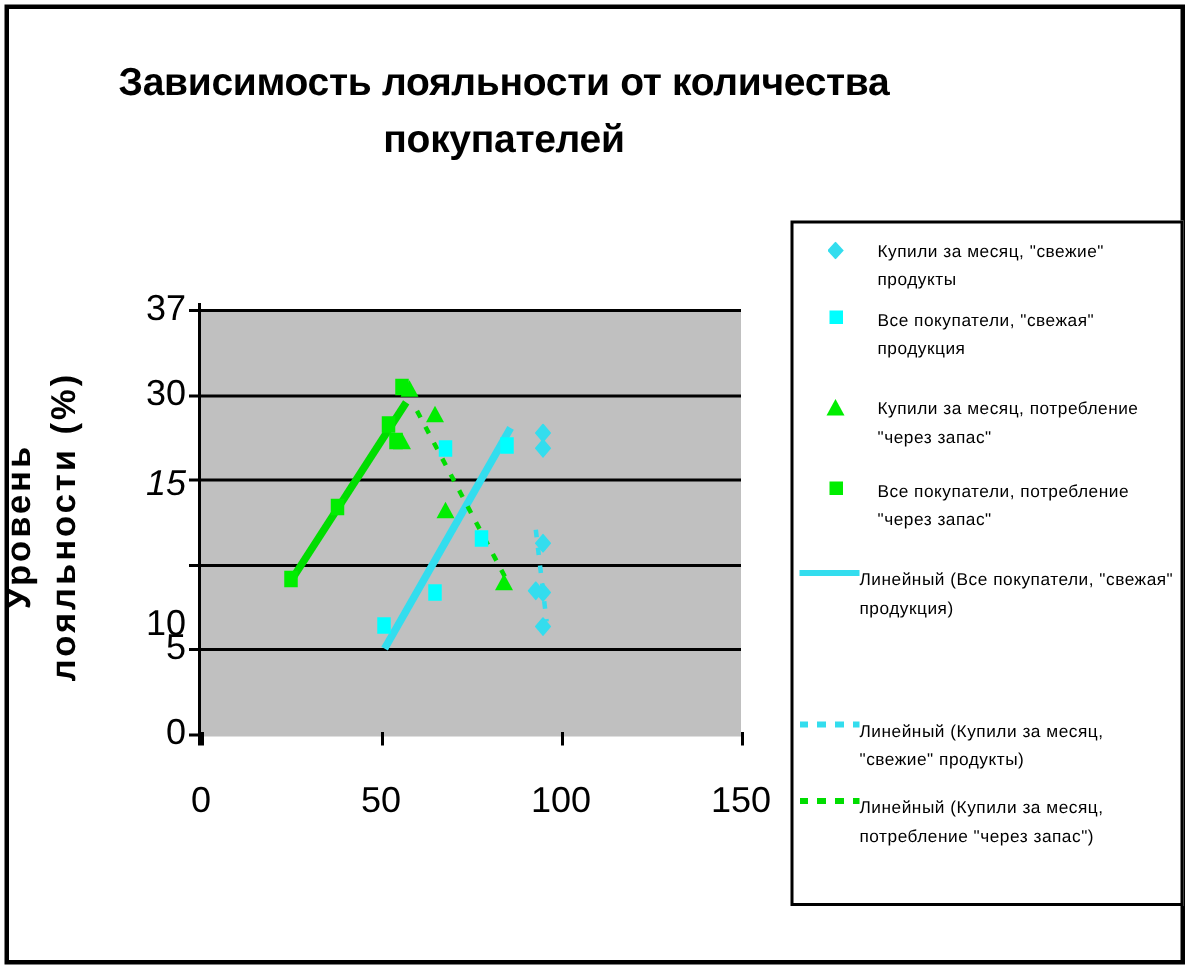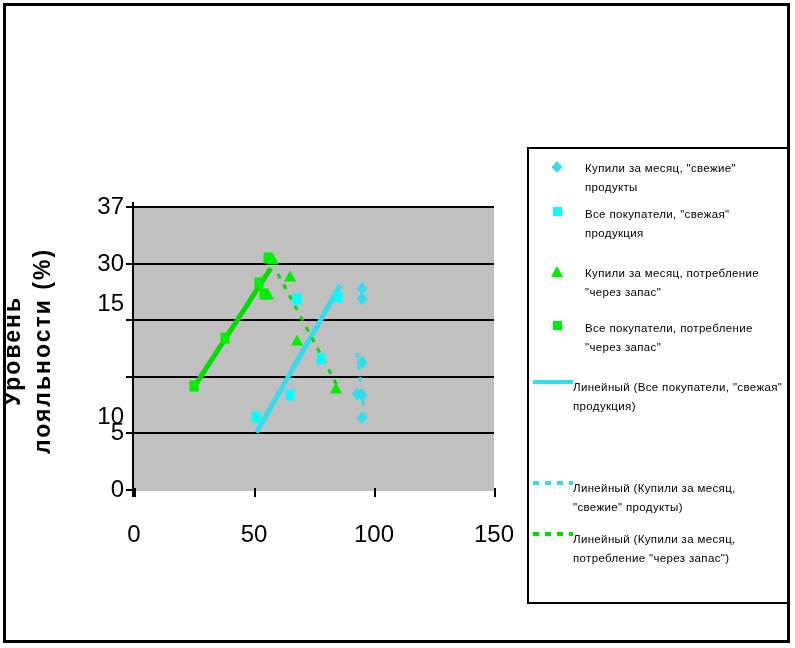--- a/index.html
+++ b/index.html
@@ -221,35 +221,37 @@
     border-left: 6px solid transparent;
     border-right: 6px solid transparent;
   }
 </style>
 </head>
 <body>
 
 <div id="frame">
 
   <div id="chart-title">
+    <div>Зависимость лояльности от количества</div>
+    <div>покупателей</div>
   </div>
 
   <div id="ylabel">
     <div>Уровень</div>
     <div>лояльности (%)</div>
   </div>
 
   <div id="axis-y-line"></div>
   <div id="axis-x-line"></div>
 
   <div id="ytick-labels">
       <div class="ytick-label" style="top: 283px;">0</div>
       <div class="ytick-label" style="top: 226.4px;">5</div>
       <div class="ytick-label" style="top: 169.8px; margin-top: 40px;">10</div>
-      <div class="ytick-label" style="top: 97px;">15</div>
+      <div class="ytick-label" style="top: 117px; font-style: italic;">15</div>
       <div class="ytick-label" style="top: 56.6px;">30</div>
       <div class="ytick-label" style="top: 0px;">37</div>
     </div>
 
   <div id="xtick-labels">
       <div class="xtick-label" style="left: 0px;">0</div>
       <div class="xtick-label" style="left: 120px;">50</div>
       <div class="xtick-label" style="left: 240px;">100</div>
       <div class="xtick-label" style="left: 360px;">150</div>
     </div>

